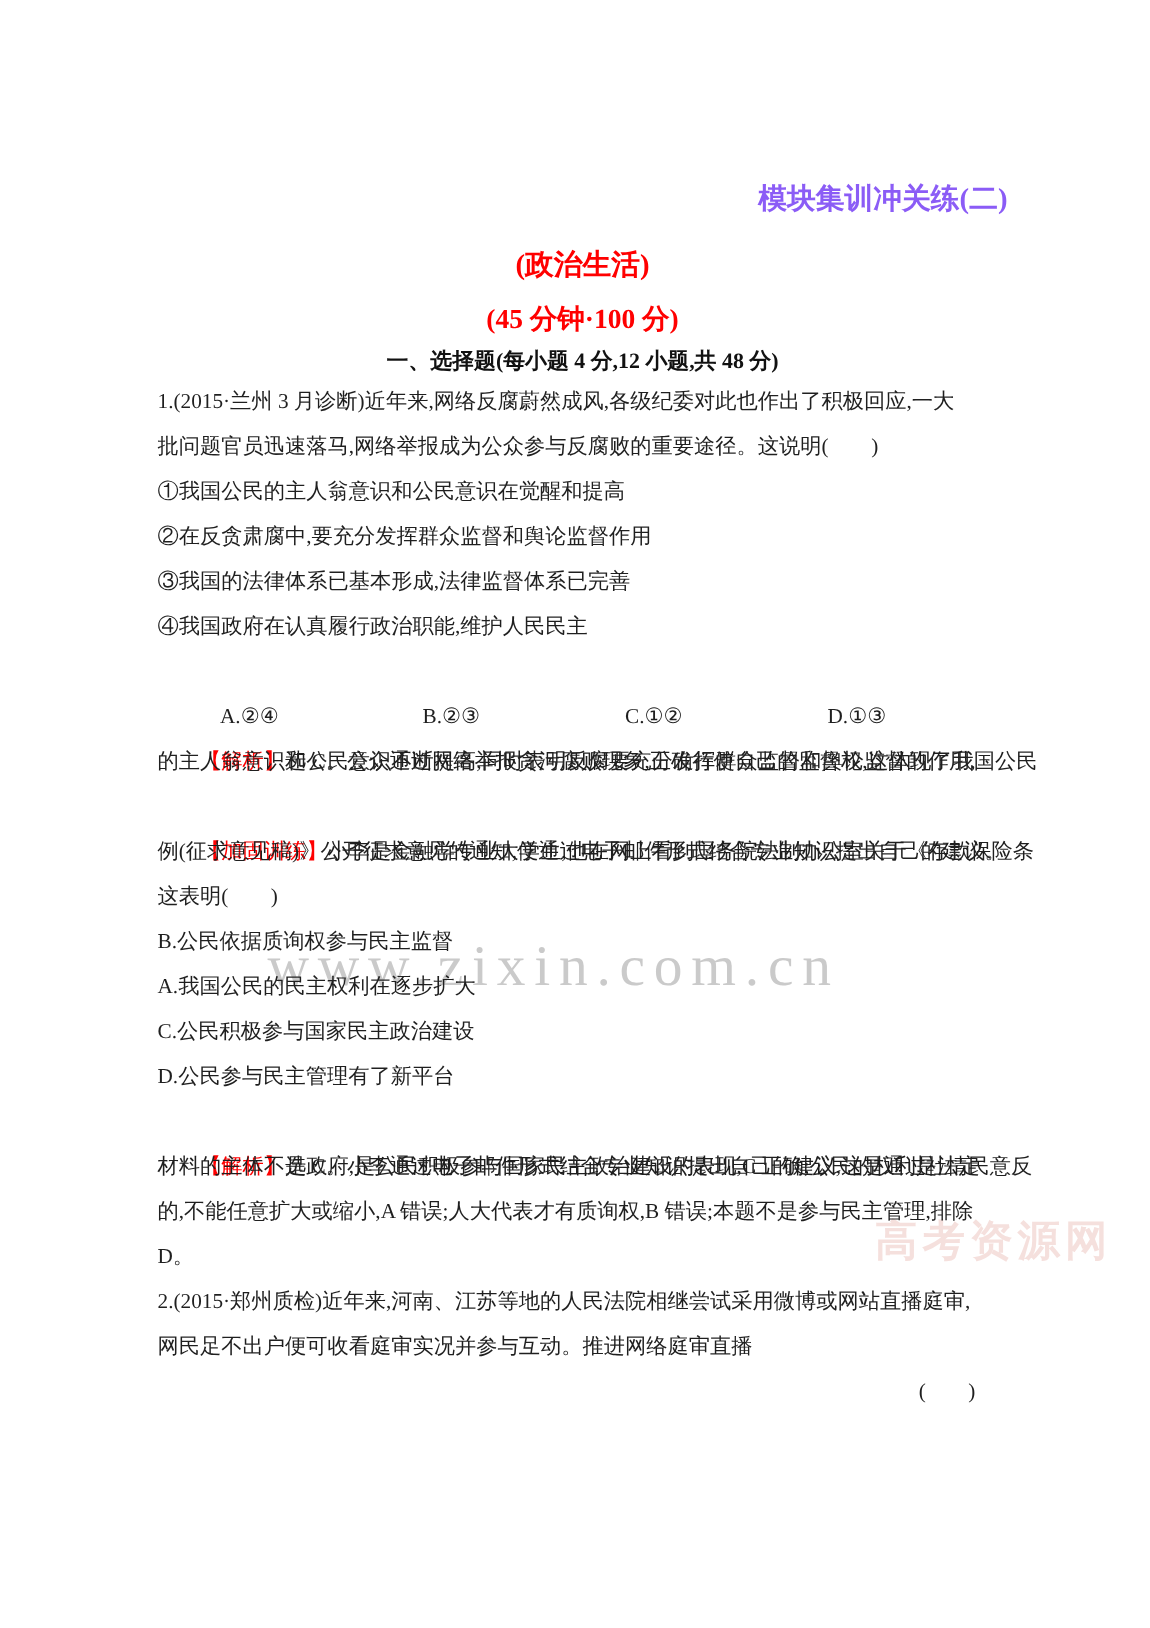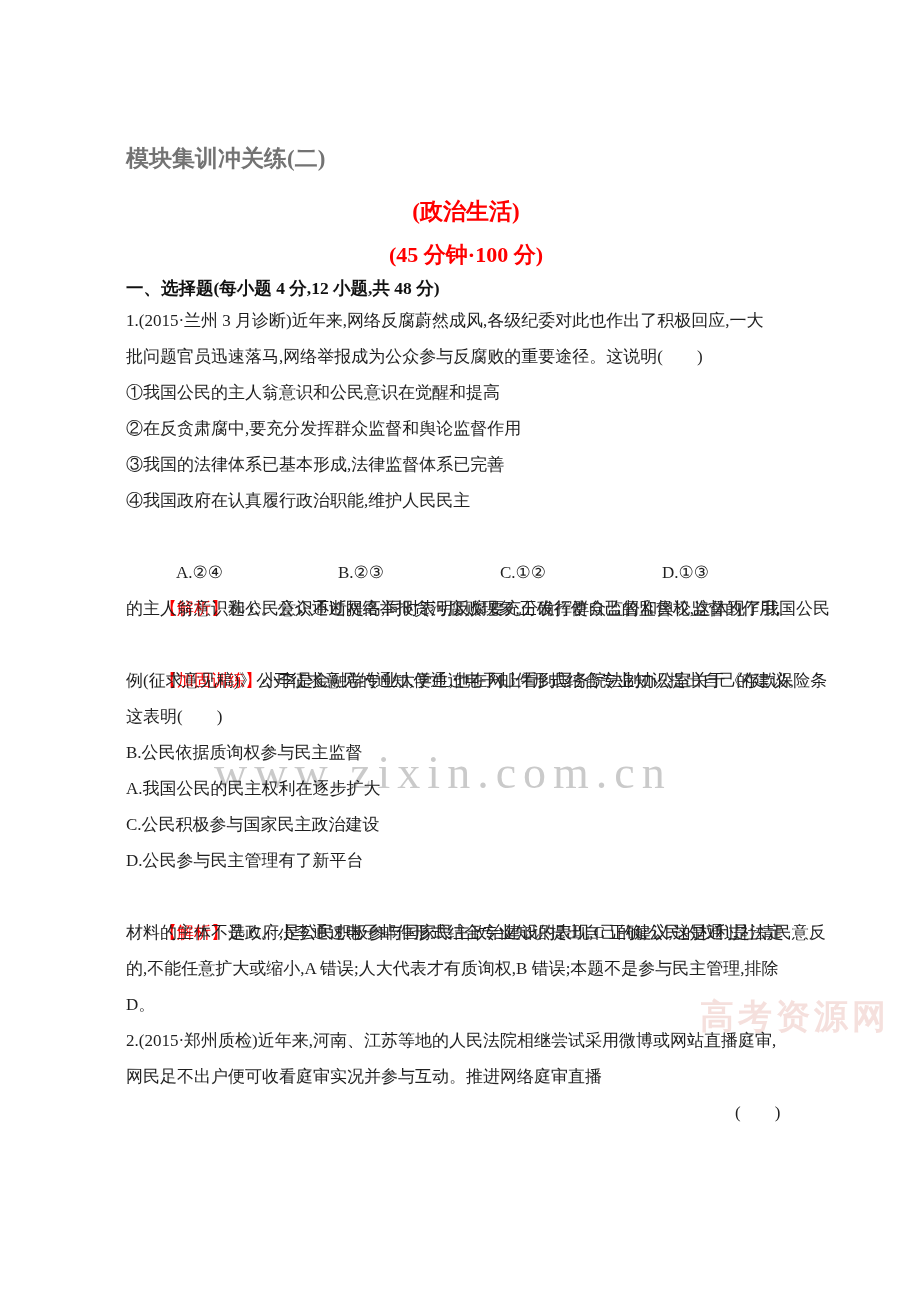--- a/index.html
+++ b/index.html
@@ -13,22 +13,22 @@
     overflow: hidden;
   }
   .page { position: relative; width: 920px; height: 1302px; }
   .inner { margin-left: 126px; width: 680px; position: relative; z-index: 2; }
 
   .title {
     margin: 144px 0 0 0;
     line-height: 30px;
     font-size: 23px;
     font-weight: bold;
-    color: #737373;
-    text-align: left;
+    color: #8b5cf6;
+    text-align: right;
   }
   .subtitle {
     margin: 23px 0 0 0;
     line-height: 30px;
     font-size: 23px;
     font-weight: bold;
     color: #ff0000;
     text-align: center;
   }
   .meta {
@@ -38,21 +38,21 @@
     font-weight: bold;
     color: #ff0000;
     text-align: center;
   }
   .section-heading {
     margin: 7px 0 0 0;
     line-height: 26px;
     font-size: 17.5px;
     font-weight: bold;
     color: #111111;
-    text-align: left;
+    text-align: center;
   }
   .body-text { margin-top: 2px; }
 
   .tline {
     height: 36px;
     line-height: 36px;
     font-size: 17px;
     white-space: pre;
     overflow: visible;
   }
@@ -72,21 +72,21 @@
     font-size: 46px;
     line-height: 50px;
     letter-spacing: 7px;
     color: rgba(95, 95, 95, 0.33);
     white-space: nowrap;
     font-family: "Liberation Serif", "DejaVu Serif", serif;
   }
   .watermark-corner {
     position: absolute;
     left: 700px;
-    top: 853px;
+    top: 830px;
     z-index: 1;
     font-size: 34px;
     line-height: 40px;
     letter-spacing: 4px;
     font-weight: bold;
     color: rgba(216, 130, 120, 0.25);
     white-space: nowrap;
   }
 </style>
 </head>

